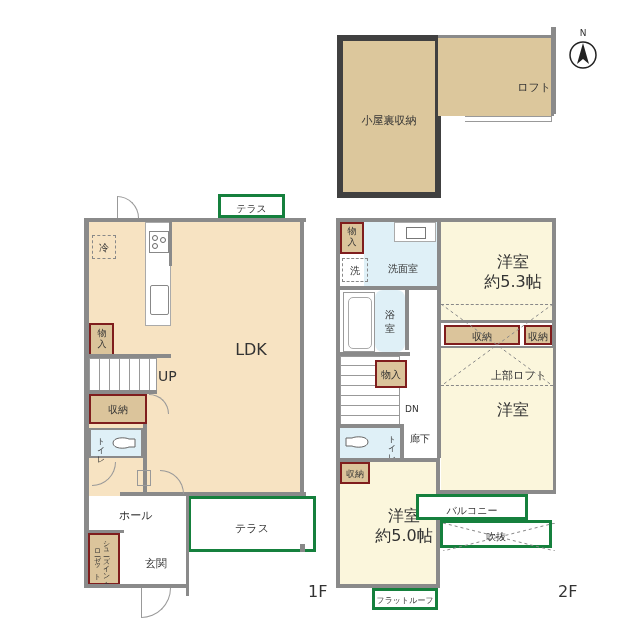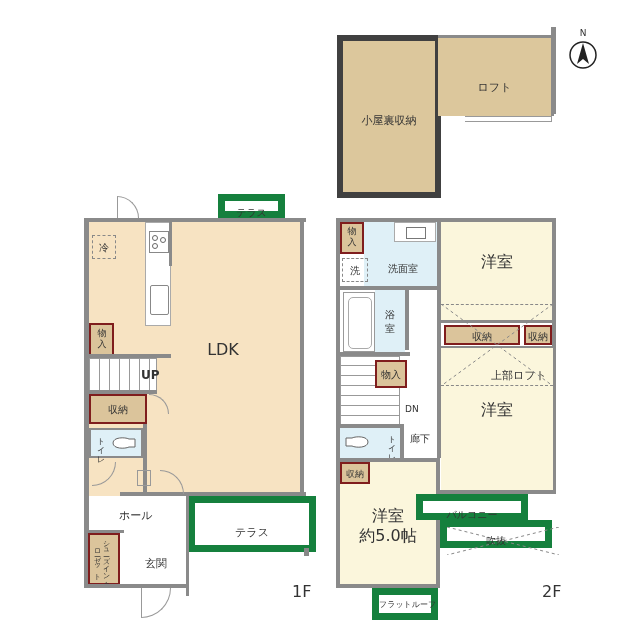--- a/index.html
+++ b/index.html
@@ -5,23 +5,23 @@
   html,body{margin:0;padding:0;background:#fff;}
   body{width:640px;height:640px;position:relative;overflow:hidden;font-family:"DejaVu Sans",sans-serif;color:#333;}
   .abs{position:absolute;}
   .wall{position:absolute;background:#8a8a8a;}
   .room{position:absolute;box-sizing:border-box;}
   .ldk{background:#f7e3c2;}
   .yoshitsu{background:#fbf6dc;}
   .storage{background:#dbc49b;border:2px solid #7f1d1d;}
   .attic{background:#dcc79c;}
   .wet{background:#dff0f7;}
-  .ext{background:#fff;border:7px solid #15803d;}
+  .ext{background:#fff;border:3px solid #15803d;}
   .label{position:absolute;text-align:center;white-space:nowrap;color:#333;}
-  .big{font-size:16px;line-height:20px;}
+  .big{font-size:16px;line-height:20px;margin-left:16px;}
   .mid{font-size:11px;}
   .sm{font-size:9px;}
   .vert{writing-mode:vertical-rl;font-size:8px;letter-spacing:0;}
   .dashed{position:absolute;border:1px dashed #888;box-sizing:border-box;}
   .door{position:absolute;border:1px solid #999;box-sizing:border-box;}
   .stair{position:absolute;background:
     repeating-linear-gradient(90deg,#fff 0 9px,#999 9px 10px);border:1px solid #999;box-sizing:border-box;}
 </style>
 </head>
 <body>
@@ -31,31 +31,31 @@
   <svg width="30" height="32" style="position:absolute;left:0;top:12px;">
     <circle cx="15" cy="15" r="13" fill="#fff" stroke="#222" stroke-width="1.5"></circle>
     <polygon points="15,3 21,24 15,19 9,24" fill="#222"></polygon>
   </svg>
 </div>
 
 <div class="room attic" style="left:337px;top:35px;width:104px;height:163px;border:6px solid #404040;">
   <div class="label mid" style="left:0;width:100%;top:72px;">小屋裏収納</div>
 </div>
 <div class="room attic" style="left:438px;top:35px;width:116px;height:81px;border:3px solid #8a8a8a;border-bottom:none;border-left:none;">
-  <div class="label mid" style="left:0;width:100%;top:42px;">ロフト</div>
+  <div class="label mid" style="left:0;width:100%;top:42px;text-align:right;">ロフト</div>
 </div>
 <div class="abs" style="left:465px;top:116px;width:86px;height:4px;border:1px solid #999;border-left:none;background:#fff;"></div>
 <div class="wall" style="left:551px;top:27px;width:5px;height:87px;"></div>
 
 <div class="wall" style="left:84px;top:218px;width:222px;height:4px;"></div>
 <div class="wall" style="left:84px;top:218px;width:5px;height:370px;"></div>
 <div class="wall" style="left:300px;top:218px;width:4px;height:280px;"></div>
 
 <div class="room ldk" style="left:89px;top:222px;width:211px;height:274px;">
-  <div class="label big" style="left:84px;width:100px;top:118px;">LDK</div>
+  <div class="label big" style="left:96px;width:100px;top:118px;">LDK</div>
 </div>
 
 <div class="room ext" style="left:218px;top:194px;width:67px;height:24px;">
   <div class="label sm" style="left:0;width:100%;top:5px;font-size:10px;">テラス</div>
 </div>
 
 <div class="door" style="left:117px;top:196px;width:22px;height:22px;border-radius:0 22px 0 0;border-bottom:none;"></div>
 
 <div class="dashed" style="left:92px;top:235px;width:24px;height:24px;">
   <div class="label sm" style="left:0;width:100%;top:5px;font-size:10px;">冷</div>
@@ -71,21 +71,21 @@
   <div class="abs" style="left:4px;top:62px;width:17px;height:28px;border:1px solid #888;border-radius:2px;"></div>
 </div>
 <div class="wall" style="left:169px;top:222px;width:3px;height:44px;"></div>
 
 <div class="room storage" style="left:89px;top:323px;width:25px;height:34px;">
   <div class="label vert" style="left:4px;top:3px;font-size:9px;writing-mode:horizontal-tb;white-space:normal;width:14px;line-height:11px;">物入</div>
 </div>
 <div class="wall" style="left:89px;top:354px;width:82px;height:4px;"></div>
 
 <div class="stair" style="left:89px;top:358px;width:68px;height:34px;"></div>
-<div class="label sm" style="left:141px;top:368px;font-size:12px;font-weight:bold;">UP</div>
+<div class="label sm" style="left:158px;top:368px;font-size:14px;">UP</div>
 <div class="wall" style="left:89px;top:390px;width:68px;height:4px;"></div>
 
 <div class="room storage" style="left:89px;top:394px;width:58px;height:30px;">
   <div class="label mid" style="left:0;width:100%;top:7px;font-size:10px;">収納</div>
 </div>
 <div class="door" style="left:149px;top:394px;width:20px;height:20px;border-radius:0 20px 0 0;border-left:none;border-bottom:none;"></div>
 
 <div class="room wet" style="left:89px;top:428px;width:54px;height:30px;border:2px solid #8a8a8a;">
   <div class="label vert" style="left:3px;top:2px;">トイレ</div>
   <svg width="26" height="16" style="position:absolute;left:20px;top:5px;">
@@ -136,21 +136,21 @@
   <div class="label sm" style="left:24px;top:40px;font-size:10px;">洗面室</div>
 </div>
 <div class="dashed" style="left:342px;top:258px;width:26px;height:24px;">
   <div class="label sm" style="left:0;width:100%;top:5px;font-size:10px;">洗</div>
 </div>
 <div class="wall" style="left:340px;top:286px;width:98px;height:4px;"></div>
 
 <div class="abs" style="left:343px;top:292px;width:32px;height:60px;background:#fff;border:1px solid #999;box-sizing:border-box;">
   <div class="abs" style="left:4px;top:4px;width:22px;height:50px;border:1px solid #aaa;border-radius:5px;"></div>
 </div>
-<div class="room wet" style="left:375px;top:290px;width:30px;height:62px;">
+<div class="room wet" style="left:375px;top:290px;width:30px;height:62px;border-radius:8px;">
   <div class="label" style="left:8px;top:18px;width:14px;font-size:10px;white-space:normal;line-height:14px;">浴室</div>
 </div>
 <div class="wall" style="left:405px;top:288px;width:4px;height:62px;"></div>
 <div class="wall" style="left:340px;top:352px;width:70px;height:4px;"></div>
 
 <div class="stair" style="left:340px;top:356px;width:60px;height:70px;background:repeating-linear-gradient(0deg,#fff 0 9px,#999 9px 10px);"></div>
 <div class="room storage" style="left:375px;top:360px;width:32px;height:28px;">
   <div class="label sm" style="left:0;width:100%;top:6px;font-size:10px;">物入</div>
 </div>
 <div class="label sm" style="left:405px;top:404px;font-size:9px;">DN</div>
@@ -168,27 +168,28 @@
 
 <div class="room yoshitsu" style="left:340px;top:462px;width:96px;height:124px;">
   <div class="label big" style="left:0;width:100%;top:44px;">洋室</div>
   <div class="label big" style="left:0;width:100%;top:64px;">約5.0帖</div>
 </div>
 <div class="room storage" style="left:340px;top:462px;width:30px;height:22px;">
   <div class="label sm" style="left:0;width:100%;top:4px;font-size:9px;">収納</div>
 </div>
 <div class="wall" style="left:436px;top:458px;width:4px;height:128px;"></div>
 <div class="wall" style="left:336px;top:584px;width:104px;height:4px;"></div>
-<div class="room ext" style="left:372px;top:588px;width:66px;height:32px;">
+<div class="room ext" style="left:372px;top:588px;width:66px;height:22px;">
   <div class="label" style="left:0;width:100%;top:4px;font-size:8px;">フラットルーフ</div>
 </div>
 
 <div class="wall" style="left:437px;top:222px;width:4px;height:236px;"></div>
 <div class="room yoshitsu" style="left:441px;top:222px;width:112px;height:100px;">
   <div class="label big" style="left:0;width:100%;top:30px;">洋室</div>
+  <div class="label big" style="left:0;width:100%;top:50px;">約5.3帖</div>
 </div>
 <div class="wall" style="left:552px;top:218px;width:4px;height:276px;"></div>
 
 <div class="wall" style="left:441px;top:320px;width:112px;height:3px;"></div>
 <div class="room storage" style="left:444px;top:325px;width:76px;height:20px;">
   <div class="label sm" style="left:0;width:100%;top:3px;font-size:10px;">収納</div>
 </div>
 <div class="room storage" style="left:524px;top:325px;width:28px;height:20px;">
   <div class="label sm" style="left:0;width:100%;top:3px;font-size:10px;">収納</div>
 </div>

